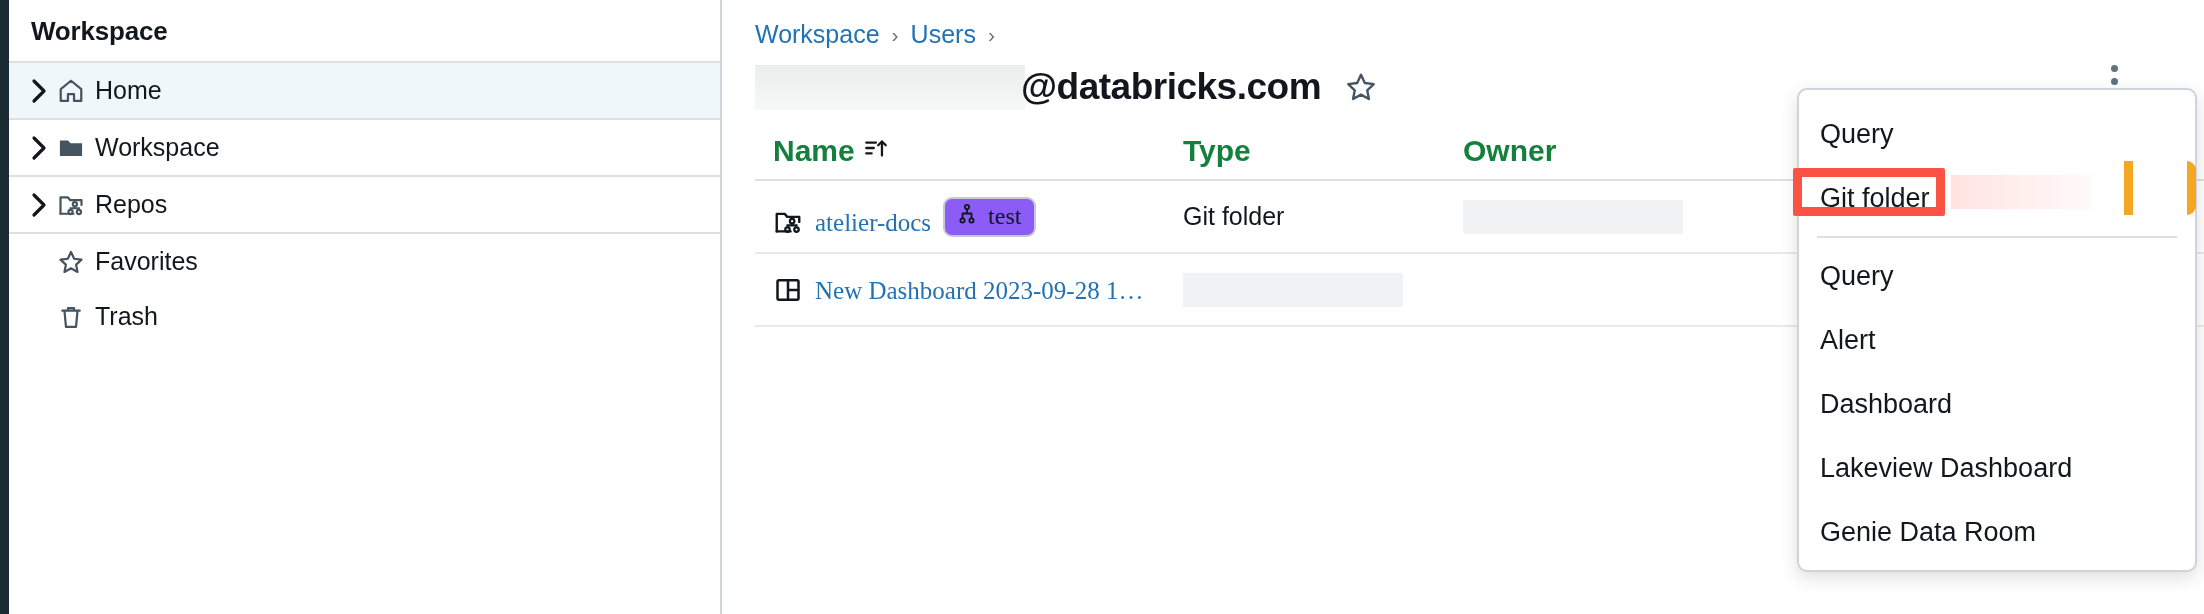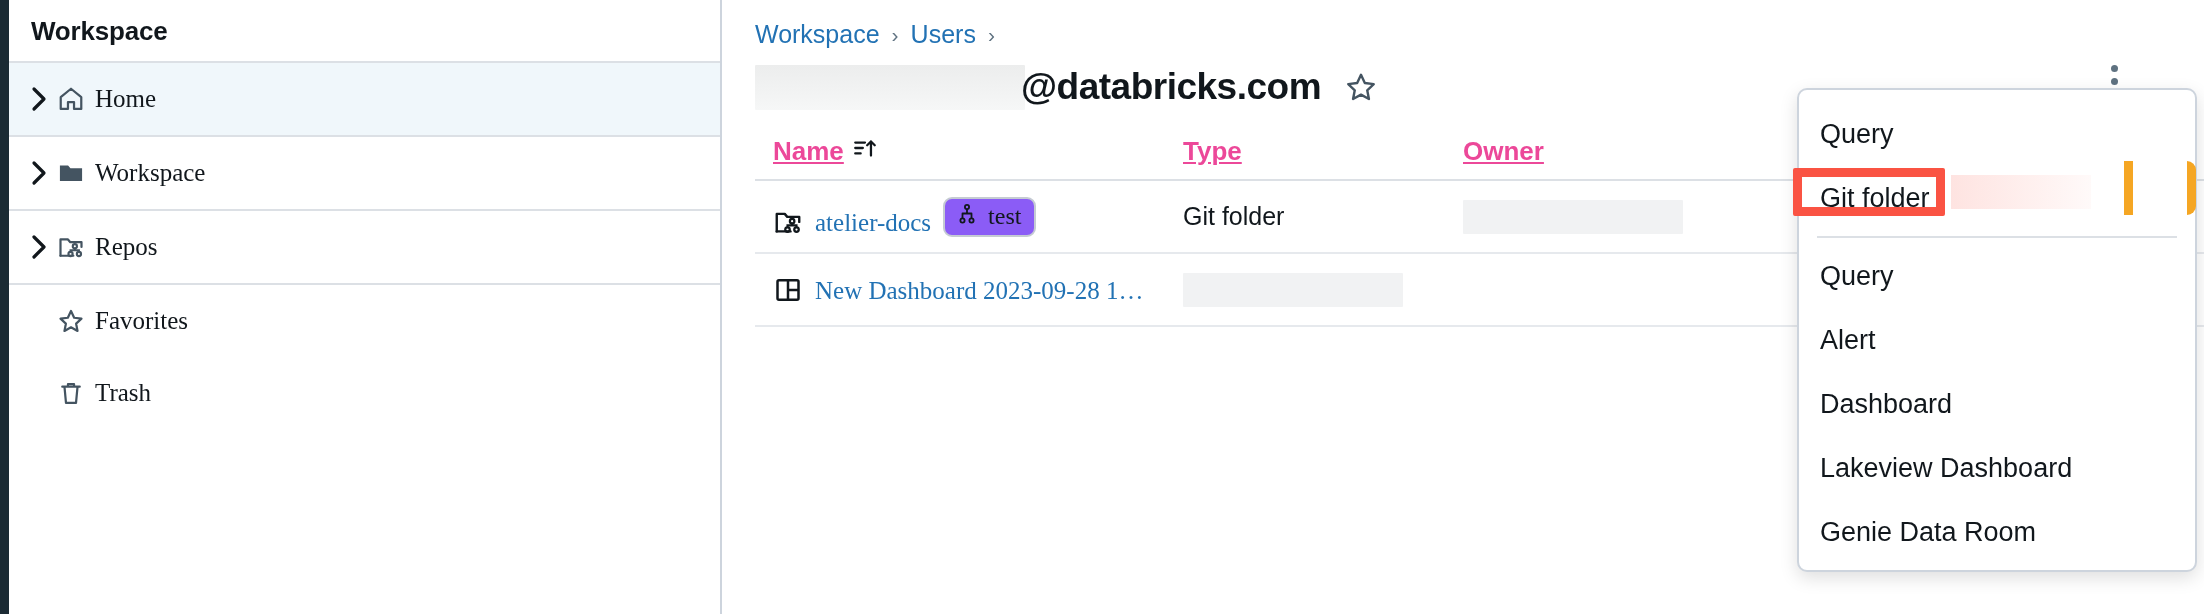--- a/index.html
+++ b/index.html
@@ -35,24 +35,23 @@
     font-weight: bold;
     color: #11171c;
     letter-spacing: -0.2px;
   }
   .side-group { border-top: 2px solid #dce0e5; }
   .side-group:first-of-type { border-top: none; }
 
   .side-item {
     display: flex;
     align-items: center;
-    height: 72px;
+    height: 55px;
     padding-left: 22px;
     cursor: pointer;
-    font-family: Liberation Serif, serif;
   }
   .side-item.active { background: #f0f7fb; }
   .side-item .caret {
     width: 26px;
     flex: 0 0 26px;
     display: flex; align-items: center; justify-content: flex-start;
     color: #11171c;
   }
   .side-item .caret-spacer { width: 26px; flex: 0 0 26px; }
   .side-item .s-icon {
@@ -203,24 +202,23 @@
     padding-left: 33px;
   }
   .thead {
     display: flex;
     align-items: center;
     height: 58px;
     border-bottom: 2px solid #dce0e5;
     padding-left: 18px;
   }
   .th {
-    font-size: 26px;
+    font-size: 30px;
     font-weight: bold;
-    color: #ec4899;
-    text-decoration: underline;
+    color: #15803d;
   }
   .th-name { width: 410px; display: flex; align-items: center; gap: 8px; cursor: pointer; }
   .th-type { width: 280px; }
   .th-owner { width: 300px; }
 
   .trow {
     display: flex;
     align-items: center;
     height: 73px;
     border-bottom: 2px solid #e6e9ed;

